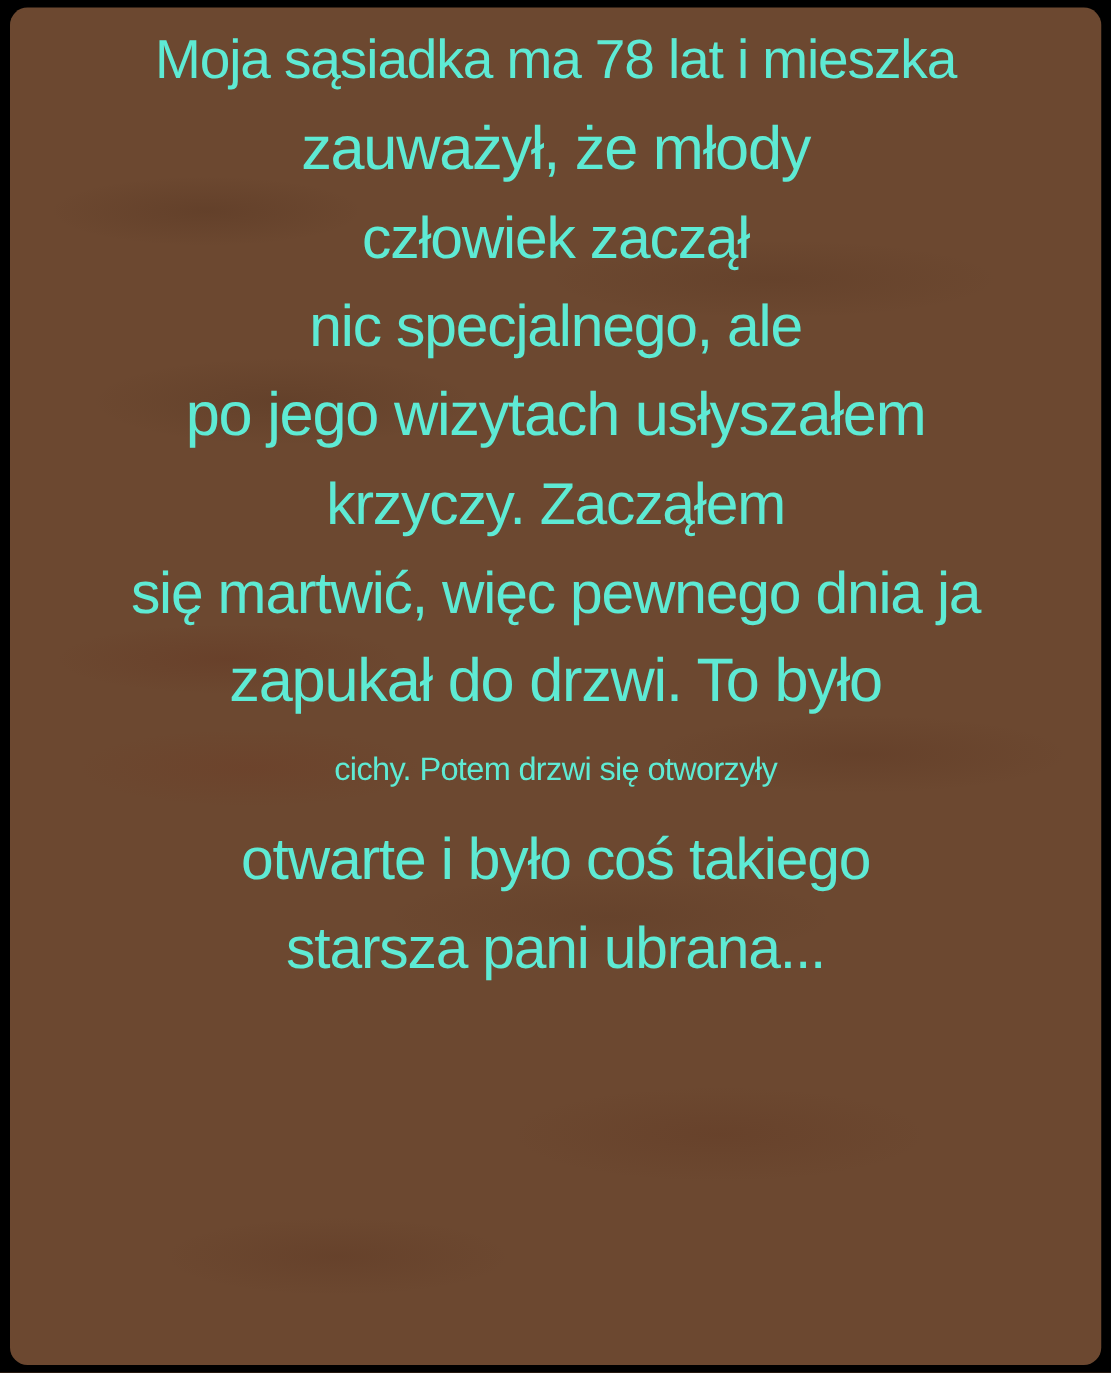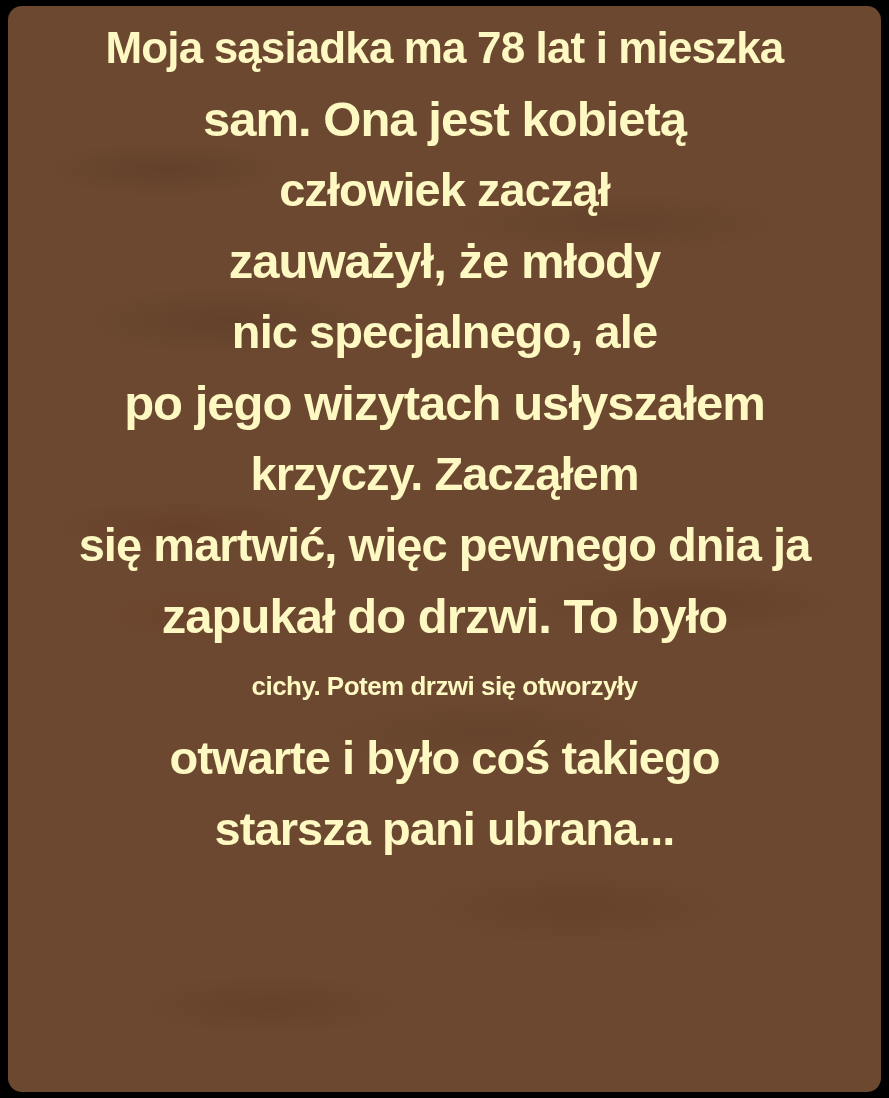--- a/index.html
+++ b/index.html
@@ -52,43 +52,42 @@
     top: 6px;
     display: flex;
     flex-direction: column;
     align-items: stretch;
   }
   .line {
     height: 71px;
     display: flex;
     align-items: center;
     justify-content: center;
-    color: #fef9c3;
-    font-weight: 700;
+    color: #5eead4;
+    font-weight: 400;
     letter-spacing: -0.02em;
     white-space: nowrap;
     text-align: center;
   }
   .s-md { font-size: 44px; }   
   .s-xl { font-size: 49px; }
   .s-lg { font-size: 47px; }
   .s-sm { font-size: 38px; }
   .s-xs { font-size: 26px; }
 </style>
 </head>
 <body>
 
 <div class="frame">
   <div class="canvas">
     <div class="texture"></div>
     <div class="text-block">
       <div class="line s-md">Moja sąsiadka ma 78 lat i mieszka</div>
-      <div class="line s-xl">sam. Ona jest kobietą</div>
+      <div class="line s-xl">zauważył, że młody</div>
       <div class="line s-lg">człowiek zaczął</div>
-      <div class="line s-xl">zauważył, że młody</div>
       <div class="line s-lg">nic specjalnego, ale</div>
       <div class="line s-xl">po jego wizytach usłyszałem</div>
       <div class="line s-lg">krzyczy. Zacząłem</div>
       <div class="line s-lg">się martwić, więc pewnego dnia ja</div>
       <div class="line s-xl">zapukał do drzwi. To było</div>
       <div class="line s-xs">cichy. Potem drzwi się otworzyły</div>
       <div class="line s-lg">otwarte i było coś takiego</div>
       <div class="line s-lg">starsza pani ubrana...</div>
     </div>
   </div>

